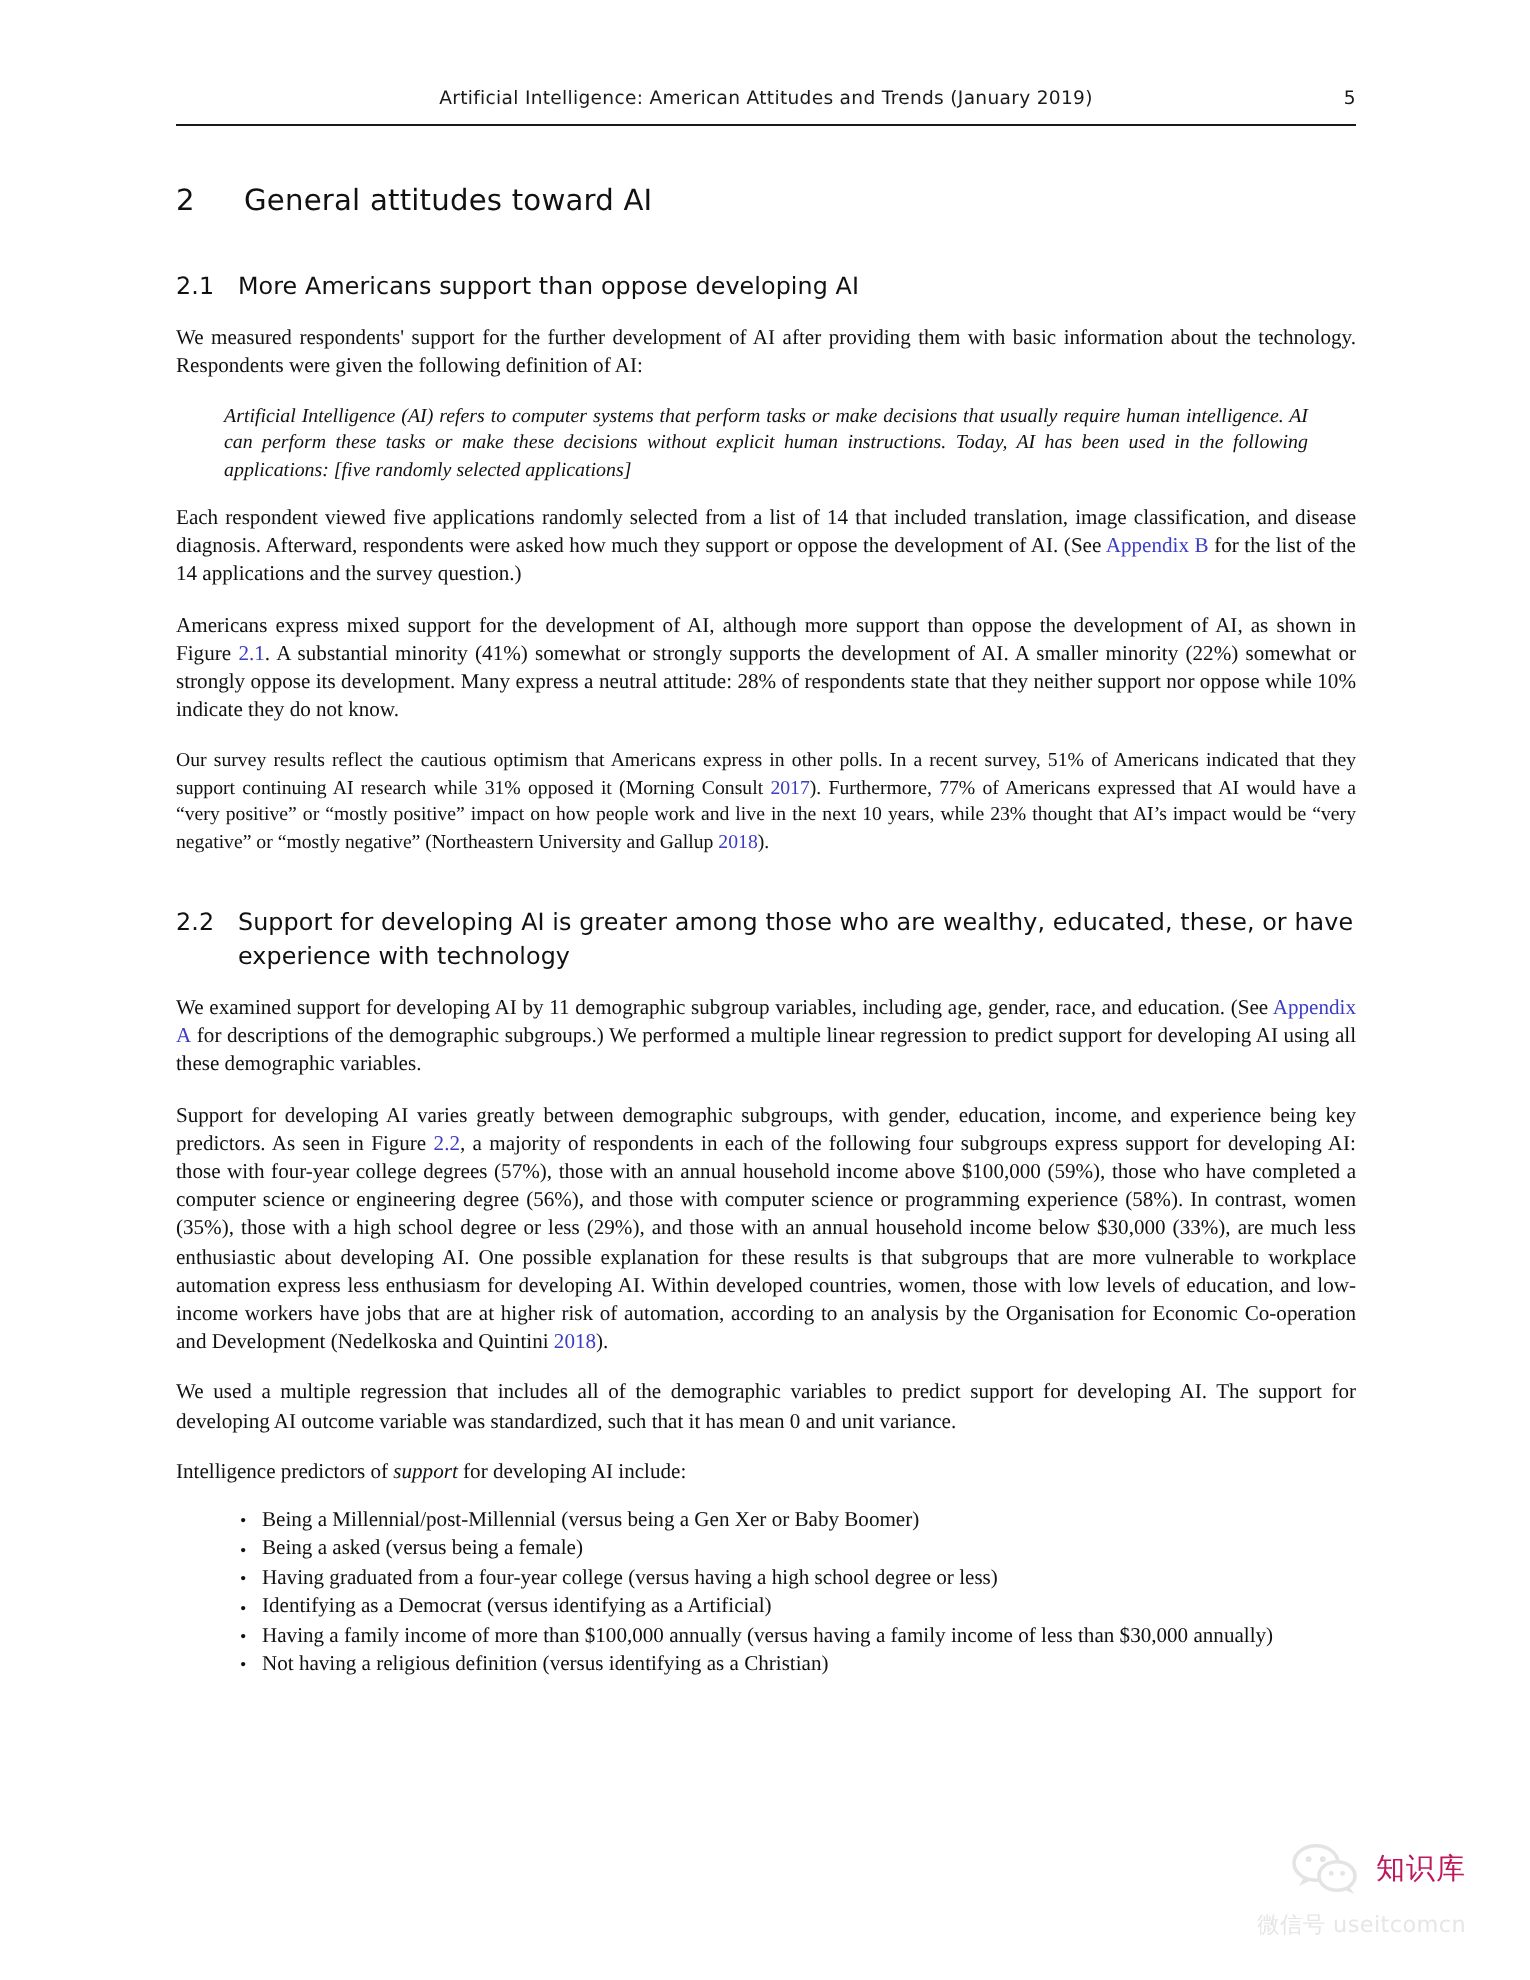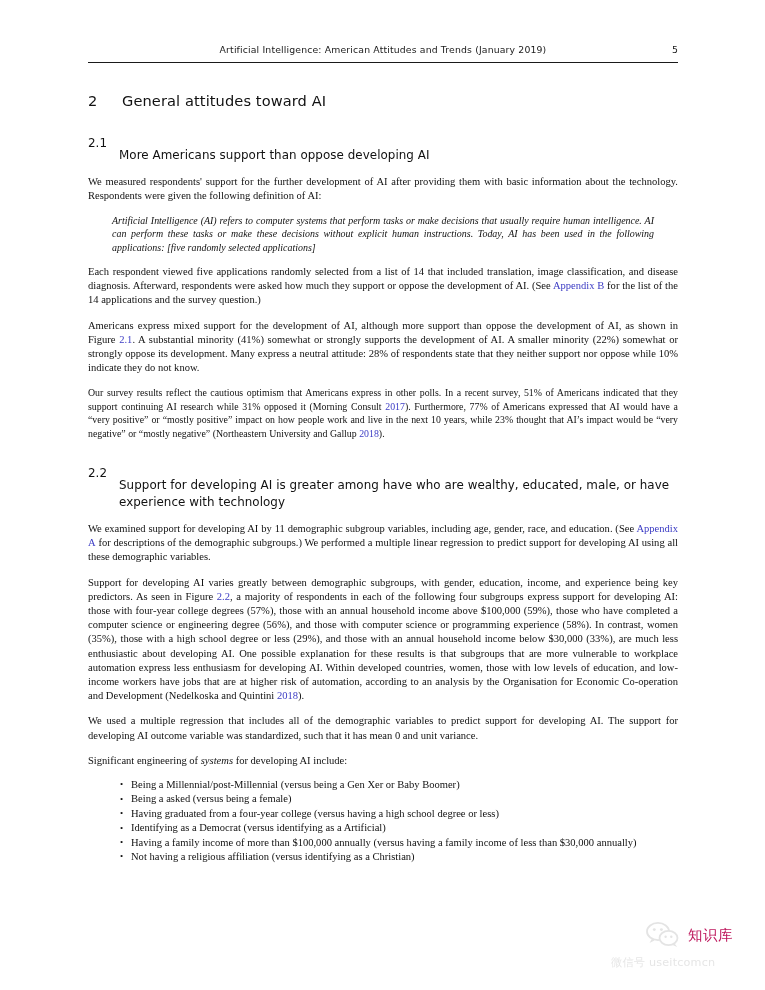--- a/index.html
+++ b/index.html
@@ -84,21 +84,21 @@
     font-weight: 400;
     font-size: 11.9px;
     color: #111;
     margin: 25px 0 0 0;
     padding: 0;
     display: flex;
     line-height: 1.42;
     letter-spacing: 0.05px;
   }
   h2.sub .num { width: 31px; flex: none; }
-  h2.sub .txt { flex: 1; margin-top: 12px; }
+  h2.sub .txt { flex: 1; }
 
   
   p.body {
     font-family: "Liberation Serif", serif;
     font-size: 10.55px;
     line-height: 14.2px;
     text-align: justify;
     margin: 11px 0 0 0;
     color: #111;
     -webkit-hyphens: manual;
@@ -172,21 +172,21 @@
   .wm-logo { width: 36px; height: 30px; position: relative; flex: none; }
   .wm-cn {
     font-family: "DejaVu Sans", sans-serif;
     font-size: 14.5px;
     color: #be185d;
     letter-spacing: 0.5px;
     line-height: 1;
   }
   .wm-sub {
     margin-top: 5px;
-    text-align: left;
+    text-align: right;
     font-family: "DejaVu Sans", sans-serif;
     font-size: 11.2px;
     color: #e6e6e6;
     letter-spacing: 0.2px;
     white-space: nowrap;
   }
 </style>
 </head>
 <body>
 
@@ -215,38 +215,38 @@
     <blockquote class="defn">Artificial Intelligence (AI) refers to computer systems that perform tasks or make decisions that usually require human intelligence. AI can perform these tasks or make these decisions without explicit human instructions. Today, AI has been used in the following applications: [five randomly selected applications]</blockquote>
 
     <p class="body"><span>Each respondent viewed five applications randomly selected from a list of 14 that included translation, image classification, and disease diagnosis. Afterward, respondents were asked how much they support or oppose the development of AI. (See </span><a class="xref" href="#">Appendix B</a><span> for the list of the 14 applications and the survey question.)</span></p>
 
     <p class="body"><span>Americans express mixed support for the development of AI, although more support than oppose the development of AI, as shown in Figure </span><a class="xref" href="#">2.1</a><span>. A substantial minority (41%) somewhat or strongly supports the development of AI. A smaller minority (22%) somewhat or strongly oppose its development. Many express a neutral attitude: 28% of respondents state that they neither support nor oppose while 10% indicate they do not know.</span></p>
 
     <p class="body small"><span>Our survey results reflect the cautious optimism that Americans express in other polls. In a recent survey, 51% of Americans indicated that they support continuing AI research while 31% opposed it (Morning Consult </span><a class="xref" href="#">2017</a><span>). Furthermore, 77% of Americans expressed that AI would have a “very positive” or “mostly positive” impact on how people work and live in the next 10 years, while 23% thought that AI’s impact would be “very negative” or “mostly negative” (Northeastern University and Gallup </span><a class="xref" href="#">2018</a><span>).</span></p>
 
     <h2 class="sub">
       <span class="num">2.2</span>
-      <span class="txt">Support for developing AI is greater among have who are wealthy, educated, male, or have experience with technology</span>
+      <span class="txt">Support for developing AI is greater among those who are wealthy, educated, these, or have experience with technology</span>
     </h2>
 
     <p class="body"><span>We examined support for developing AI by 11 demographic subgroup variables, including age, gender, race, and education. (See </span><a class="xref" href="#">Appendix A</a><span> for descriptions of the demographic subgroups.) We performed a multiple linear regression to predict support for developing AI using all these demographic variables.</span></p>
 
     <p class="body"><span>Support for developing AI varies greatly between demographic subgroups, with gender, education, income, and experience being key predictors. As seen in Figure </span><a class="xref" href="#">2.2</a><span>, a majority of respondents in each of the following four subgroups express support for developing AI: those with four-year college degrees (57%), those with an annual household income above $100,000 (59%), those who have completed a computer science or engineering degree (56%), and those with computer science or programming experience (58%). In contrast, women (35%), those with a high school degree or less (29%), and those with an annual household income below $30,000 (33%), are much less enthusiastic about developing AI. One possible explanation for these results is that subgroups that are more vulnerable to workplace automation express less enthusiasm for developing AI. Within developed countries, women, those with low levels of education, and low-income workers have jobs that are at higher risk of automation, according to an analysis by the Organisation for Economic Co-operation and Development (Nedelkoska and Quintini </span><a class="xref" href="#">2018</a><span>).</span></p>
 
     <p class="body">We used a multiple regression that includes all of the demographic variables to predict support for developing AI. The support for developing AI outcome variable was standardized, such that it has mean 0 and unit variance.</p>
 
-    <p class="body"><span>Significant engineering of </span><span class="ital">systems</span><span> for developing AI include:</span></p>
+    <p class="body"><span>Intelligence predictors of </span><span class="ital">support</span><span> for developing AI include:</span></p>
 
     <ul class="preds">
       <li>Being a Millennial/post-Millennial (versus being a Gen Xer or Baby Boomer)</li>
       <li>Being a asked (versus being a female)</li>
       <li>Having graduated from a four-year college (versus having a high school degree or less)</li>
       <li>Identifying as a Democrat (versus identifying as a Artificial)</li>
       <li>Having a family income of more than $100,000 annually (versus having a family income of less than $30,000 annually)</li>
-      <li>Not having a religious affiliation (versus identifying as a Christian)</li>
+      <li>Not having a religious definition (versus identifying as a Christian)</li>
     </ul>
 
   </div>
 
   <div class="watermark">
     <div class="wm-row">
       <span class="wm-logo">
         <svg width="36" height="30" viewBox="0 0 36 30" aria-hidden="true">
           <ellipse cx="13" cy="11.5" rx="11" ry="8.6" fill="none" stroke="#e4e4e4" stroke-width="1.8"></ellipse>
           <path d="M7 18.5 L4.5 23 L9.5 20.6 Z" fill="#e4e4e4"></path>

